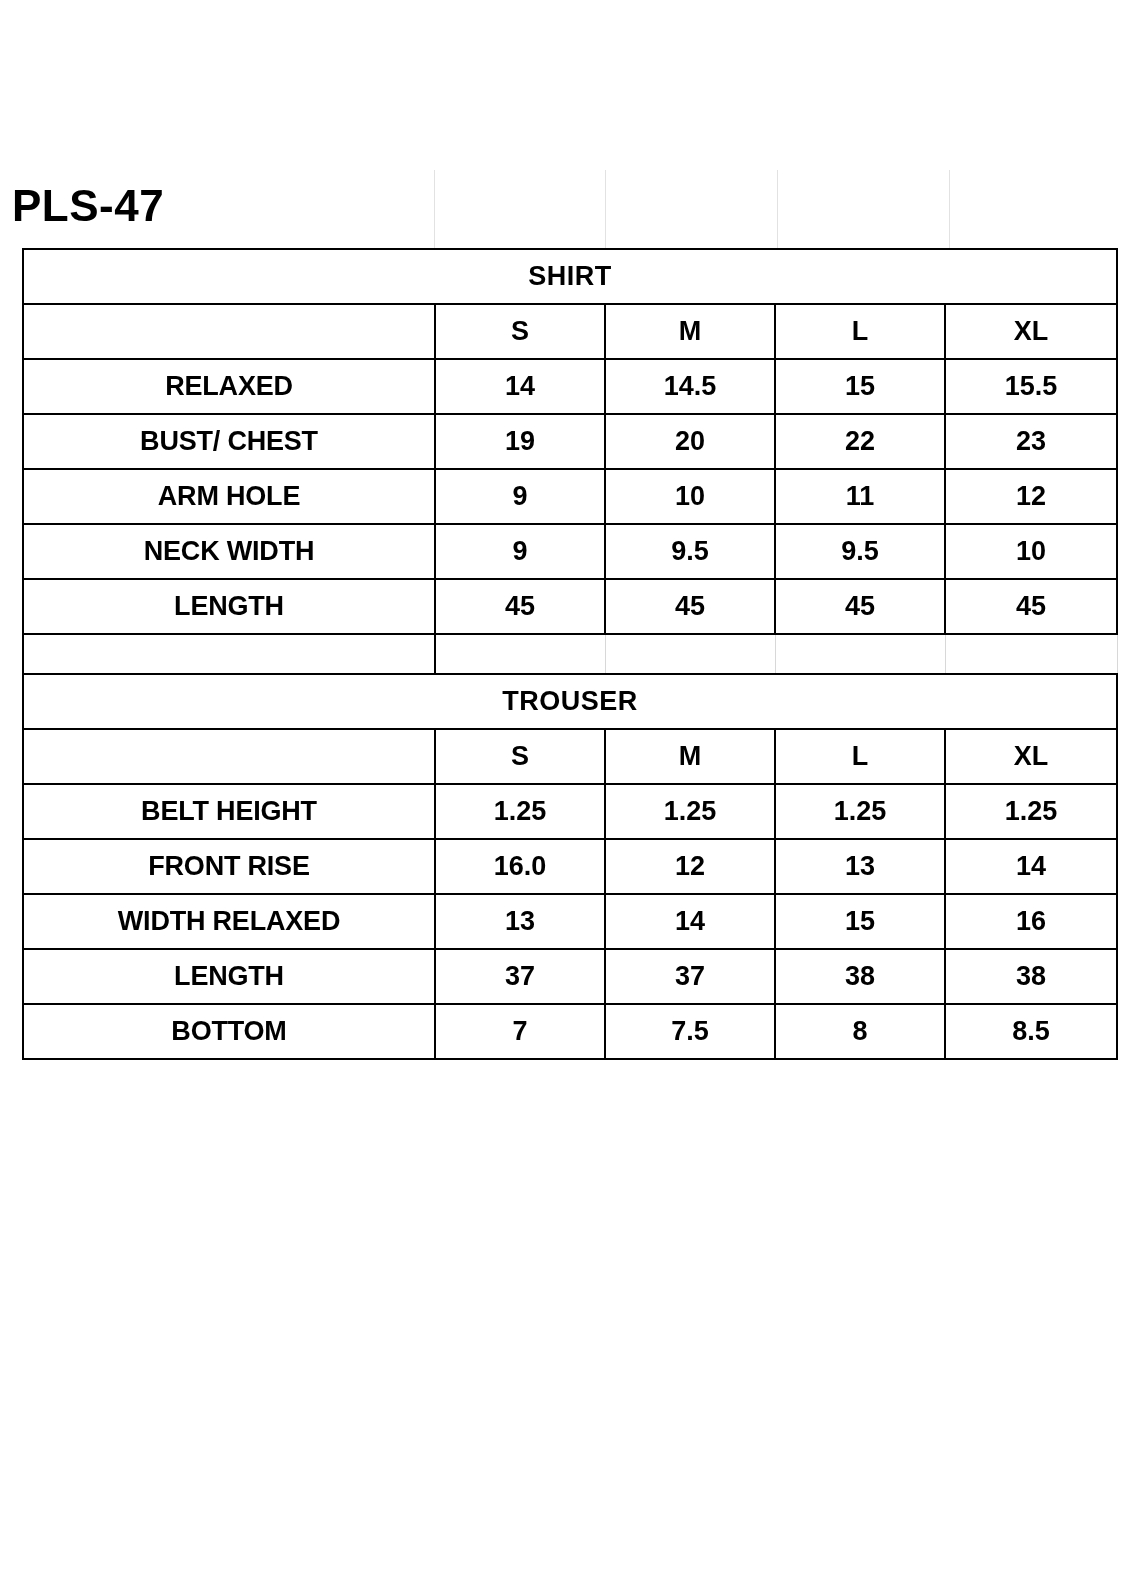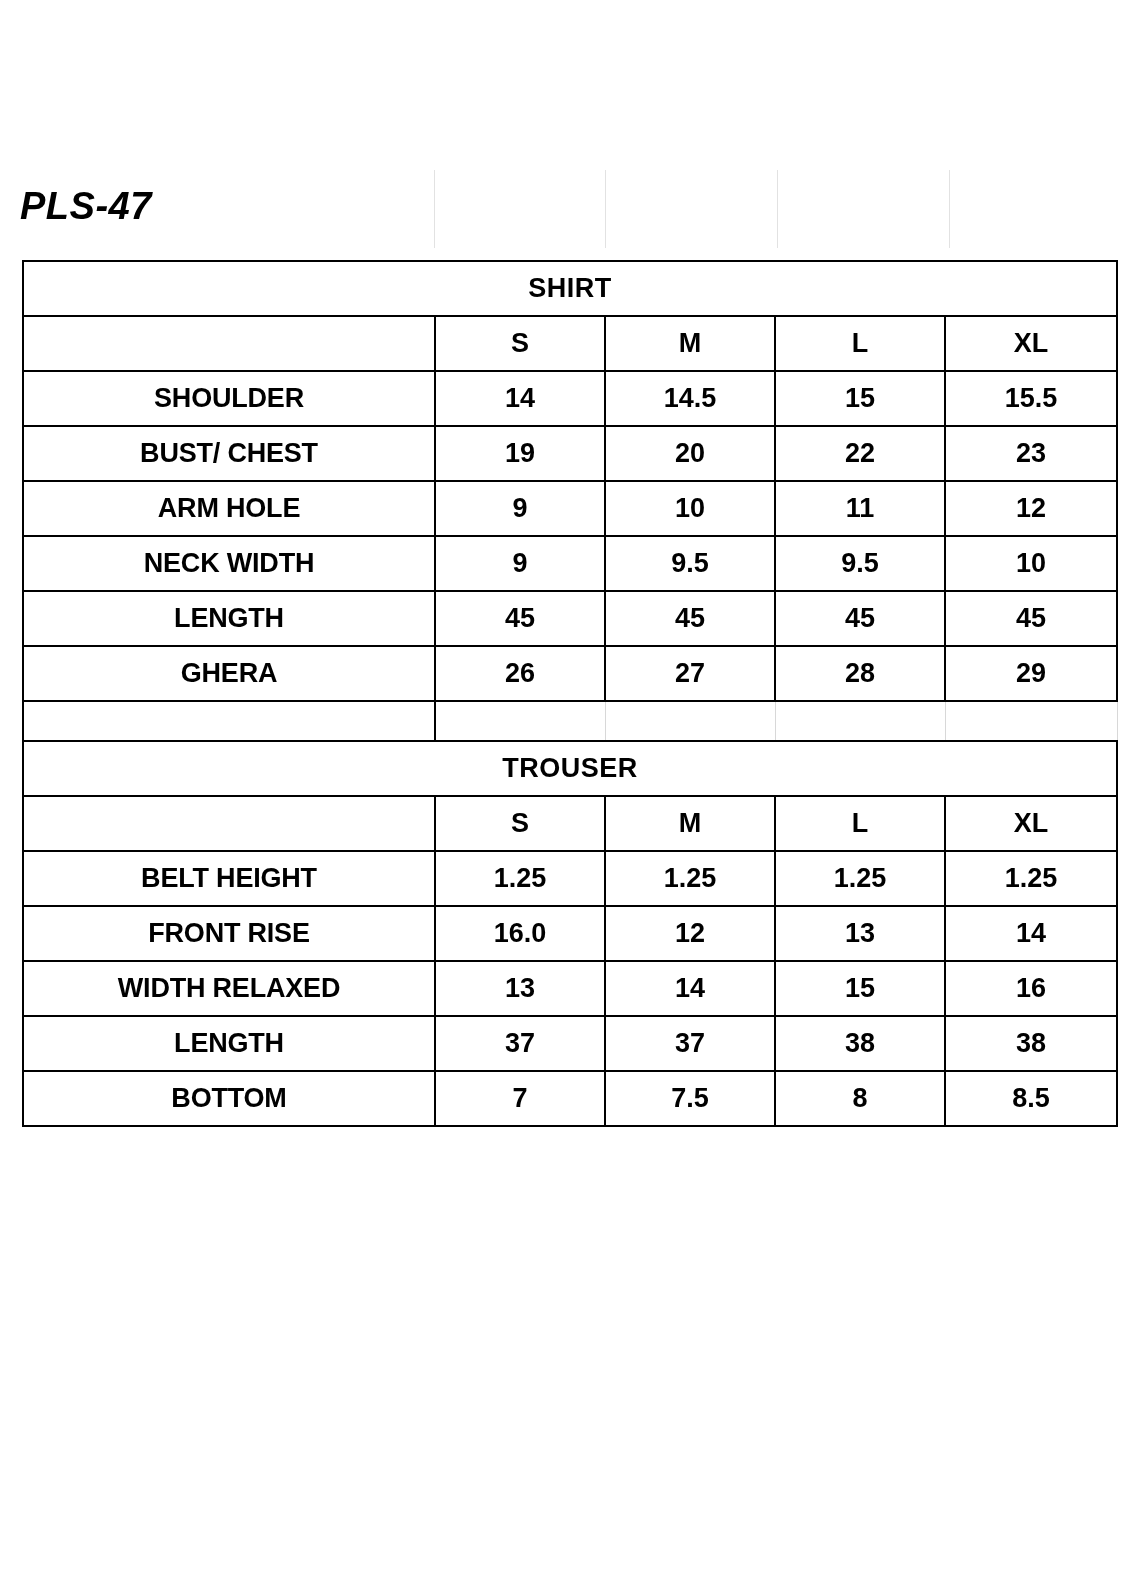--- a/index.html
+++ b/index.html
@@ -18,38 +18,37 @@
   .sheet {
     position: absolute;
     left: 0;
     top: 0;
     width: 1138px;
     height: 1584px;
     background: #ffffff;
   }
   .title {
     position: absolute;
-    left: 20px;
+    left: 12px;
     top: 185px;
-    font-size: 38px;
+    font-size: 44px;
     font-weight: bold;
     letter-spacing: 0.5px;
     line-height: 42px;
-    font-style: italic;
   }
   
   .ghost-line {
     position: absolute;
     width: 1px;
     background: #e2e2e2;
   }
   table.size-table {
     position: absolute;
     left: 22px;
-    top: 260px;
+    top: 248px;
     width: 1094px;
     border-collapse: collapse;
     table-layout: fixed;
     border-radius: 17px;
   }
   table.size-table td {
     border: 2px solid #000000;
     font-size: 27px;
     font-weight: bold;
     height: 55px;
@@ -112,21 +111,21 @@
       </tr>
       <tr>
         <td class="label"></td>
         <td>S</td>
         <td>M</td>
         <td>L</td>
         <td>XL</td>
       </tr>
 
       <tr>
-        <td class="label">SHOULDER</td>
+        <td class="label">RELAXED</td>
         <td>14</td>
         <td>14.5</td>
         <td>15</td>
         <td>15.5</td>
       </tr>
       <tr>
         <td class="label">BUST/ CHEST</td>
         <td>19</td>
         <td>20</td>
         <td>22</td>
@@ -146,27 +145,20 @@
         <td>9.5</td>
         <td>10</td>
       </tr>
       <tr>
         <td class="label">LENGTH</td>
         <td>45</td>
         <td>45</td>
         <td>45</td>
         <td>45</td>
       </tr>
-      <tr>
-        <td class="label">GHERA</td>
-        <td>26</td>
-        <td>27</td>
-        <td>28</td>
-        <td>29</td>
-      </tr>
 
       <tr class="spacer">
         <td></td>
         <td class="gap-cell"></td>
         <td class="gap-cell"></td>
         <td class="gap-cell"></td>
         <td class="gap-cell"></td>
       </tr>
 
       <tr>

